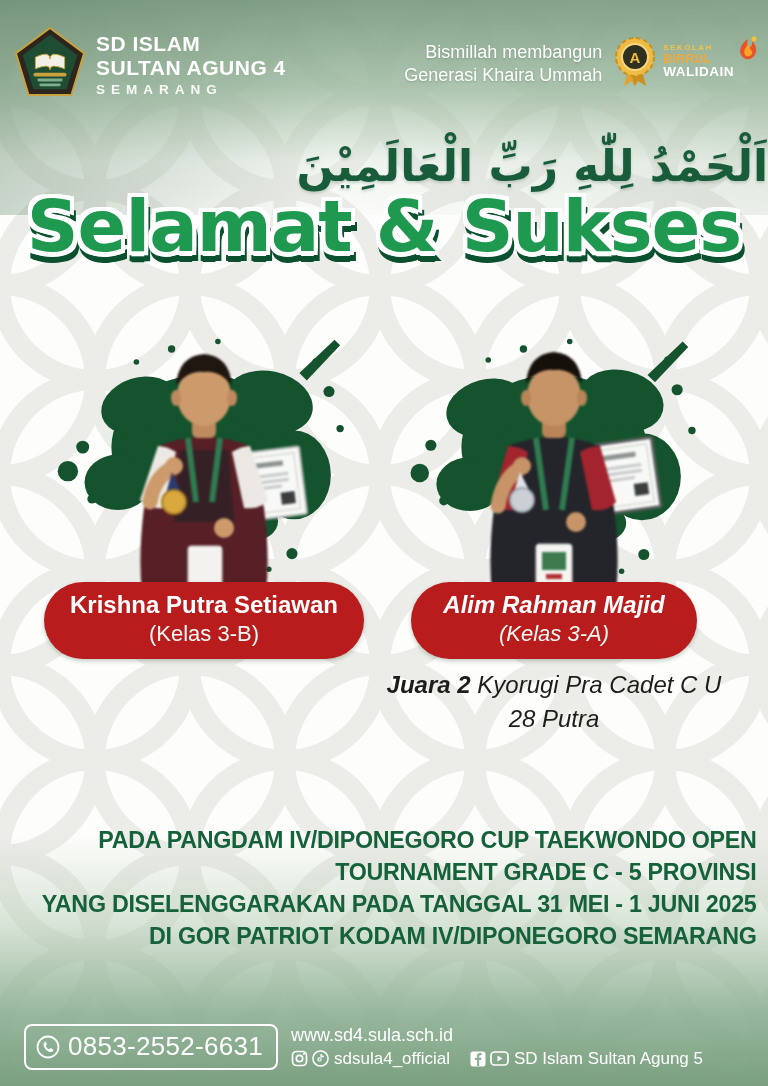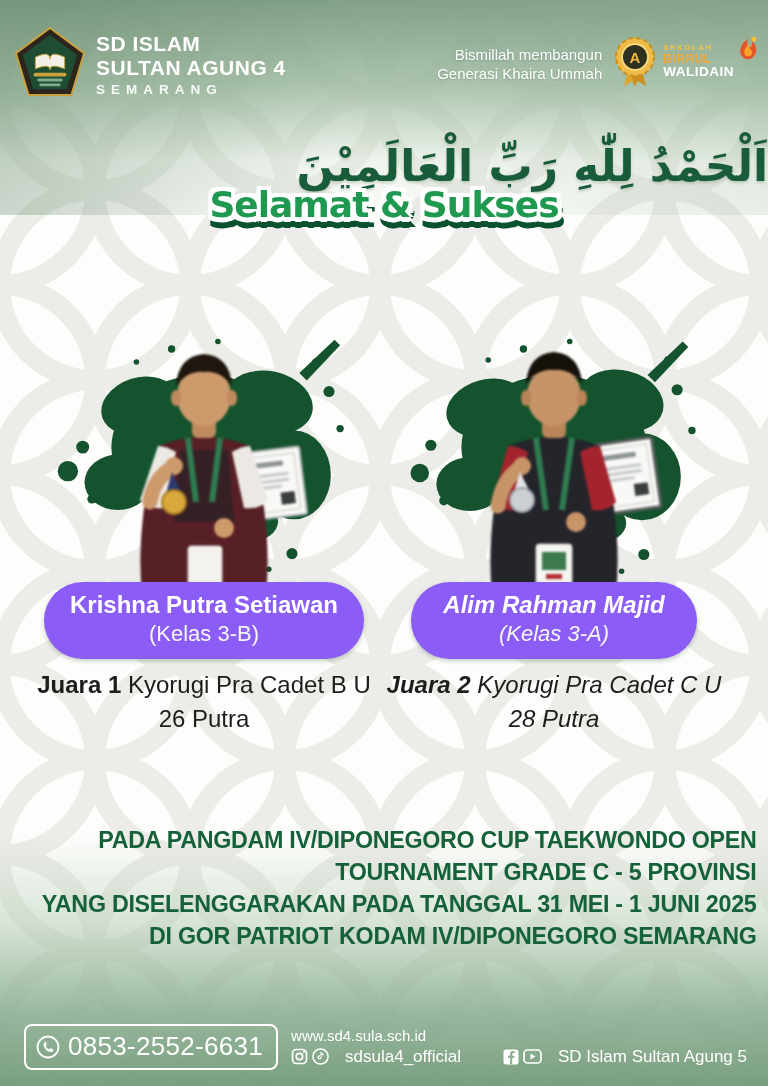--- a/index.html
+++ b/index.html
@@ -16,68 +16,68 @@
   .bottom-grad { position:absolute; bottom:0; left:0; right:0; height:250px; z-index:1;
     background:linear-gradient(to top, rgba(118,156,124,0.97) 0%, rgba(143,178,149,0.9) 30%, rgba(186,208,186,0.55) 65%, rgba(255,255,255,0) 100%); }
 
   
   .header { position:absolute; top:26px; left:0; right:0; z-index:3; display:flex; align-items:flex-start; }
   .crest { margin-left:14px; }
   .school-name { margin-left:10px; margin-top:6px; color:#ffffff; }
   .school-name .l1, .school-name .l2 { font-size:21px; font-weight:700; line-height:1.12; letter-spacing:0.5px; }
   .school-name .l3 { font-size:13.5px; font-weight:700; letter-spacing:6px; margin-top:3px; color:rgba(255,255,255,0.92); }
   .header-right { margin-left:auto; margin-right:12px; display:flex; align-items:center; }
-  .tagline { text-align:right; color:#ffffff; font-size:15px; line-height:1.3; margin-right:10px; margin-top:14px; text-shadow:0 1px 2px rgba(40,70,50,0.25); }
+  .tagline { text-align:right; color:#ffffff; font-size:18px; line-height:1.3; margin-right:10px; margin-top:14px; text-shadow:0 1px 2px rgba(40,70,50,0.25); }
   .badge { display:flex; align-items:center; margin-top:10px; }
   .badge-text { margin-left:5px; line-height:1.05; position:relative; padding-right:22px; }
   .badge-text .b1 { font-size:8px; font-weight:700; letter-spacing:1.5px; color:#f3c24a; }
   .badge-text .b2 { font-size:12px; font-weight:700; color:#f0a93a; letter-spacing:0.5px; }
   .badge-text .b3 { font-size:13.5px; font-weight:700; color:#ffffff; letter-spacing:0.5px; }
   .flame { position:absolute; right:-2px; top:-10px; }
 
   
   .arabic { position:absolute; top:96px; left:4px; right:0; z-index:3; 
     font-family:"DejaVu Sans",sans-serif; direction:rtl; font-size:44px; font-weight:700; color:#185c3c;
     text-shadow:0 2px 3px rgba(20,60,40,0.18);margin-top:44px; }
   .title { position:absolute; top:184px; left:0; right:0; z-index:3; text-align:center;
-    font-family:"DejaVu Sans",sans-serif; font-size:36px; font-weight:700; letter-spacing:-1px; color:#1f9950;
+    font-family:"DejaVu Sans",sans-serif; font-size:72px; font-weight:700; letter-spacing:-1px; color:#1f9950;
     text-shadow:
       -4px -4px 0 #ffffff, 4px -4px 0 #ffffff, -4px 4px 0 #ffffff, 4px 4px 0 #ffffff,
       -4px 0 0 #ffffff, 4px 0 0 #ffffff, 0 -4px 0 #ffffff, 0 5px 0 #ffffff,
       -2px 10px 0 #0b5130, 2px 10px 0 #0b5130, 0 11px 0 #0b5130, 6px 10px 0 #0b5130; }
 
   
   .column { position:absolute; top:336px; width:360px; z-index:2; display:flex; flex-direction:column; align-items:center; }
   .column.left { left:24px; }
   .column.right { left:374px;font-style:italic; }
   .photo { position:relative; width:360px; height:250px; }
   .splash { position:absolute; left:10px; top:0; width:340px; height:250px; }
   .boy { position:absolute; left:60px; top:4px; width:240px; height:252px; filter:blur(1.1px); }
-  .pill { position:relative; z-index:4; margin-top:-4px; background:#8b5cf6; border-radius:40px;
+  .pill { position:relative; z-index:4; margin-top:-4px; background:#b91c1c; border-radius:40px;
     padding:9px 26px 12px; text-align:center; color:#ffffff; min-width:286px;
     box-shadow:0 2px 4px rgba(20,60,40,0.25); }
   .pill .name { font-size:24px; font-weight:700; line-height:1.2; }
   .pill .klass { font-size:22px; font-weight:400; color:#f3f7f3; line-height:1.25; }
   .award { margin-top:9px; width:352px; text-align:center; font-size:24px; color:#1d1d1b; line-height:1.4; }
   .award b { font-weight:700; }
 
   
   .event { position:absolute; top:824px; left:0; right:0; z-index:3; text-align:right; }
   .event-inner { transform:scaleX(0.97); transform-origin:center; font-weight:700; font-size:24px;
     color:#15613a; line-height:1.34; letter-spacing:-0.3px; }
 
   
   .footer { position:absolute; left:0; right:0; bottom:0; height:80px; z-index:4; color:#ffffff; }
   .contact-row { position:absolute; left:24px; bottom:16px; display:flex; align-items:center; }
   .phone-box { display:flex; align-items:center; gap:8px; border:2.5px solid #ffffff; border-radius:8px;
     padding:5px 13px 6px 10px; }
   .phone-number { font-size:26px; letter-spacing:0.3px; }
   .web-stack { margin-left:13px; line-height:1.3; }
-  .website { font-size:15px; }
-  .social-line { display:flex; align-items:center; gap:16px; font-size:17px; }
+  .website { font-size:18px; }
+  .social-line { display:flex; align-items:center; gap:5px; font-size:17px; }
   .social-line .grp { display:flex; align-items:center; gap:4px; }
   .social-line .spacer { width:10px; }
 </style>
 </head>
 <body>
 
 <div class="page">
 
   <svg class="bg-pattern" width="768" height="1086">
     <defs>
@@ -197,21 +197,20 @@
         <path d="M88,132 L82,154 L98,154 Z" fill="#2c3a6e"></path>
         <circle cx="90" cy="162" r="12" fill="#d9a93e" stroke="#a87c22" stroke-width="2"></circle>
         <circle cx="140" cy="188" r="10" fill="#cd9a6b"></circle>
         <rect x="104" y="206" width="34" height="46" rx="3" fill="#f3f2ee" stroke="#c9c9c4"></rect>
       </svg>
     </div>
     <div class="pill">
       <div class="name">Krishna Putra Setiawan</div>
       <div class="klass">(Kelas 3-B)</div>
     </div>
-    <div class="award"><b>Juara 1</b><span> Kyorugi Pra Cadet B U 26 Putra</span></div>
   </div>
 
   <div class="column right">
     <div class="photo">
       <svg class="splash" viewBox="0 0 330 270">
         <g fill="#14532d">
           <ellipse cx="165" cy="120" rx="100" ry="78"></ellipse>
           <ellipse cx="92" cy="78" rx="44" ry="31" transform="rotate(-15 92 78)"></ellipse>
           <ellipse cx="238" cy="70" rx="46" ry="33" transform="rotate(14 238 70)"></ellipse>
           <ellipse cx="260" cy="152" rx="42" ry="47"></ellipse>

